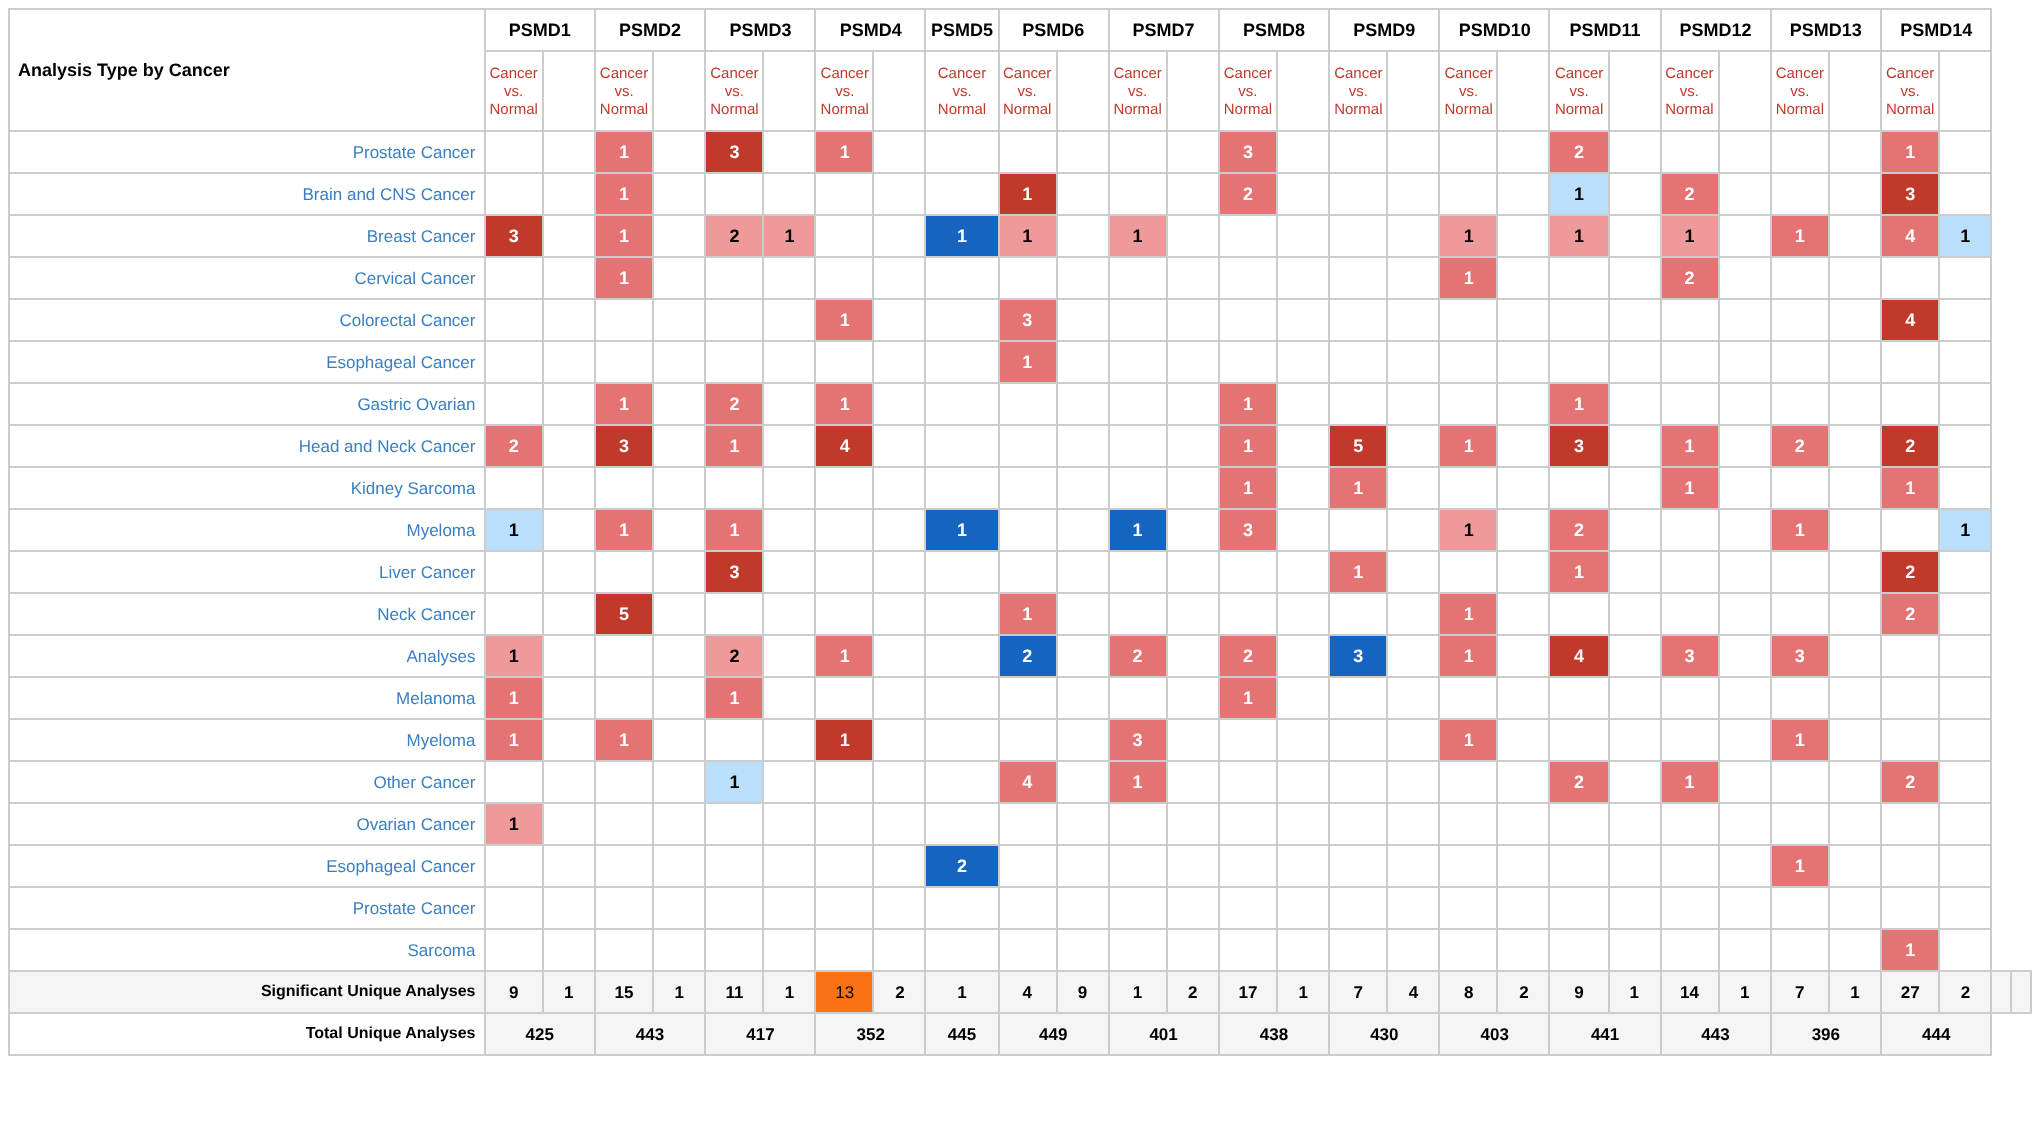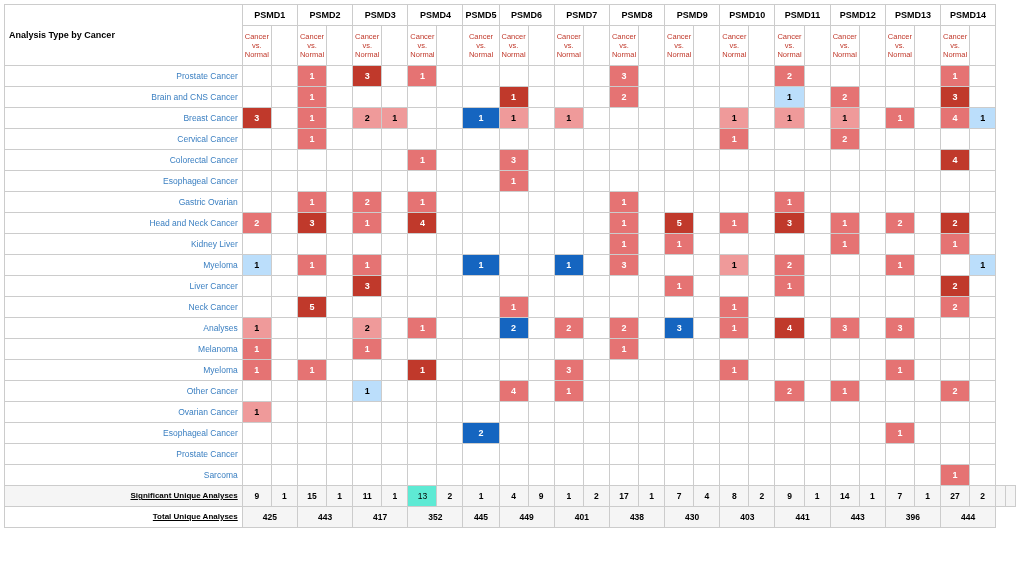--- a/index.html
+++ b/index.html
@@ -63,21 +63,20 @@
     .cell-val {
       width: 28px;
       min-width: 22px;
       font-size: 9px;
       font-weight: bold;
     }
     .footer-label {
       text-align: right;
       padding-right: 4px;
       font-size: 8.5px;
-      text-decoration: underline;
     }
     .sub-col {
       width: 26px;
       min-width: 20px;
     }
   </style>
 </head>
 <body>
 
 <div class="container">
@@ -380,21 +379,21 @@
           <td class="cell-val sub-col" style="background: rgb(192, 57, 43); color: rgb(255, 255, 255);">3</td>
           <td class="cell-val sub-col"></td>
           <td class="cell-val sub-col" style="background: rgb(229, 115, 115); color: rgb(255, 255, 255);">1</td>
           <td class="cell-val sub-col"></td>
           <td class="cell-val sub-col" style="background: rgb(229, 115, 115); color: rgb(255, 255, 255);">2</td>
           <td class="cell-val sub-col"></td>
           <td class="cell-val sub-col" style="background: rgb(192, 57, 43); color: rgb(255, 255, 255);">2</td>
           <td class="cell-val sub-col"></td>
         </tr>
         <tr>
-          <td class="row-header">Kidney Liver</td>
+          <td class="row-header">Kidney Sarcoma</td>
           <td class="cell-val sub-col"></td>
           <td class="cell-val sub-col"></td>
           <td class="cell-val sub-col"></td>
           <td class="cell-val sub-col"></td>
           <td class="cell-val sub-col"></td>
           <td class="cell-val sub-col"></td>
           <td class="cell-val sub-col"></td>
           <td class="cell-val sub-col"></td>
           <td class="cell-val sub-col"></td>
           <td class="cell-val sub-col"></td>
@@ -747,21 +746,21 @@
           <td class="cell-val sub-col"></td>
         </tr>
         <tr style="background: rgb(245, 245, 245);">
           <td class="footer-label" style="font-size: 8px; font-weight: bold; text-align: right; padding-right: 4px; border: 1px solid rgb(204, 204, 204);">Significant Unique Analyses</td>
           <td style="font-size: 8.5px; font-weight: bold; background: rgb(245, 245, 245); border: 1px solid rgb(204, 204, 204);">9</td>
           <td style="font-size: 8.5px; font-weight: bold; background: rgb(245, 245, 245); border: 1px solid rgb(204, 204, 204);">1</td>
           <td style="font-size: 8.5px; font-weight: bold; background: rgb(245, 245, 245); border: 1px solid rgb(204, 204, 204);">15</td>
           <td style="font-size: 8.5px; font-weight: bold; background: rgb(245, 245, 245); border: 1px solid rgb(204, 204, 204);">1</td>
           <td style="font-size: 8.5px; font-weight: bold; background: rgb(245, 245, 245); border: 1px solid rgb(204, 204, 204);">11</td>
           <td style="font-size: 8.5px; font-weight: bold; background: rgb(245, 245, 245); border: 1px solid rgb(204, 204, 204);">1</td>
-          <td style="font-size: 8.5px; font-weight: normal; background: #5eead4; border: 1px solid rgb(204, 204, 204); text-align: center;">13</td>
+          <td style="font-size: 8.5px; font-weight: normal; background: #f97316; border: 1px solid rgb(204, 204, 204); text-align: center;">13</td>
           <td style="font-size: 8.5px; font-weight: bold; background: rgb(245, 245, 245); border: 1px solid rgb(204, 204, 204);">2</td>
           <td style="font-size: 8.5px; font-weight: bold; background: rgb(245, 245, 245); border: 1px solid rgb(204, 204, 204);">1</td>
           <td style="font-size: 8.5px; font-weight: bold; background: rgb(245, 245, 245); border: 1px solid rgb(204, 204, 204);">4</td>
           <td style="font-size: 8.5px; font-weight: bold; background: rgb(245, 245, 245); border: 1px solid rgb(204, 204, 204);">9</td>
           <td style="font-size: 8.5px; font-weight: bold; background: rgb(245, 245, 245); border: 1px solid rgb(204, 204, 204);">1</td>
           <td style="font-size: 8.5px; font-weight: bold; background: rgb(245, 245, 245); border: 1px solid rgb(204, 204, 204);">2</td>
           <td style="font-size: 8.5px; font-weight: bold; background: rgb(245, 245, 245); border: 1px solid rgb(204, 204, 204);">17</td>
           <td style="font-size: 8.5px; font-weight: bold; background: rgb(245, 245, 245); border: 1px solid rgb(204, 204, 204);">1</td>
           <td style="font-size: 8.5px; font-weight: bold; background: rgb(245, 245, 245); border: 1px solid rgb(204, 204, 204);">7</td>
           <td style="font-size: 8.5px; font-weight: bold; background: rgb(245, 245, 245); border: 1px solid rgb(204, 204, 204);">4</td>

